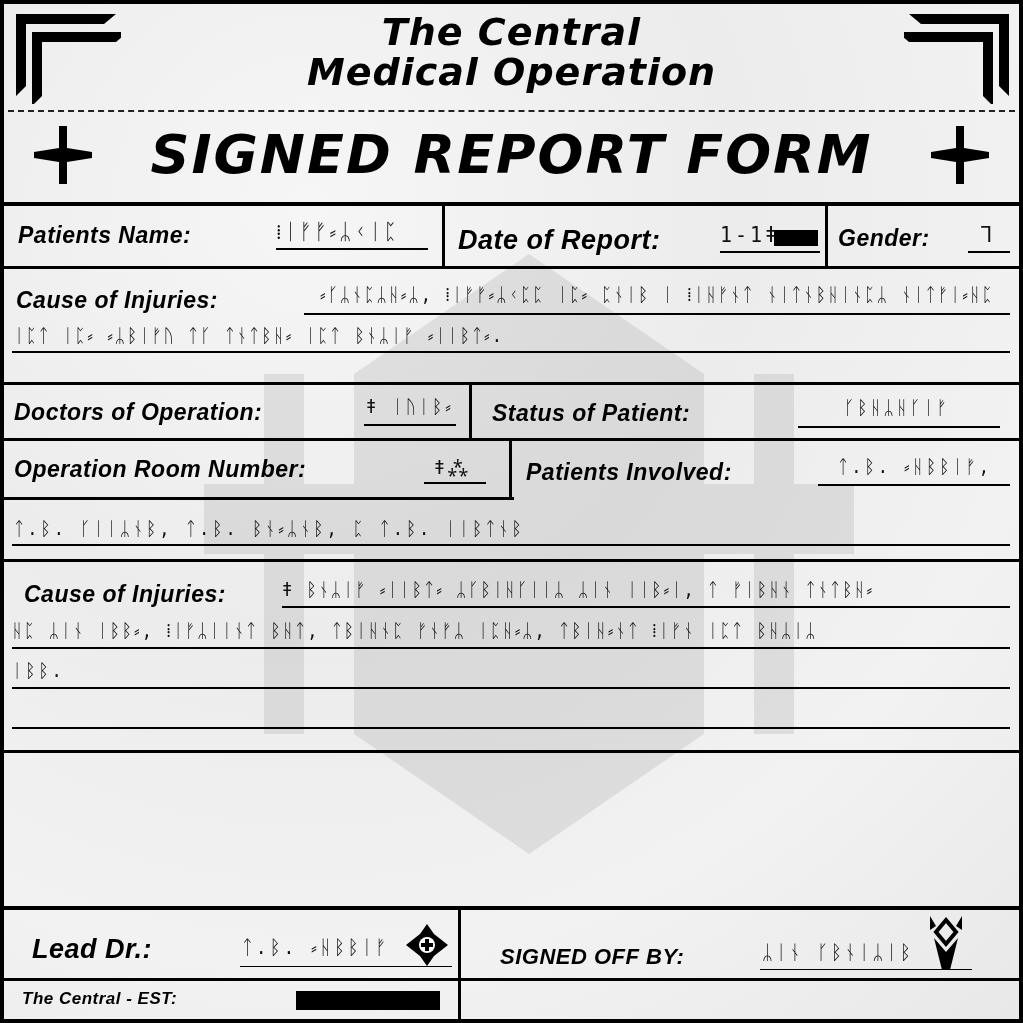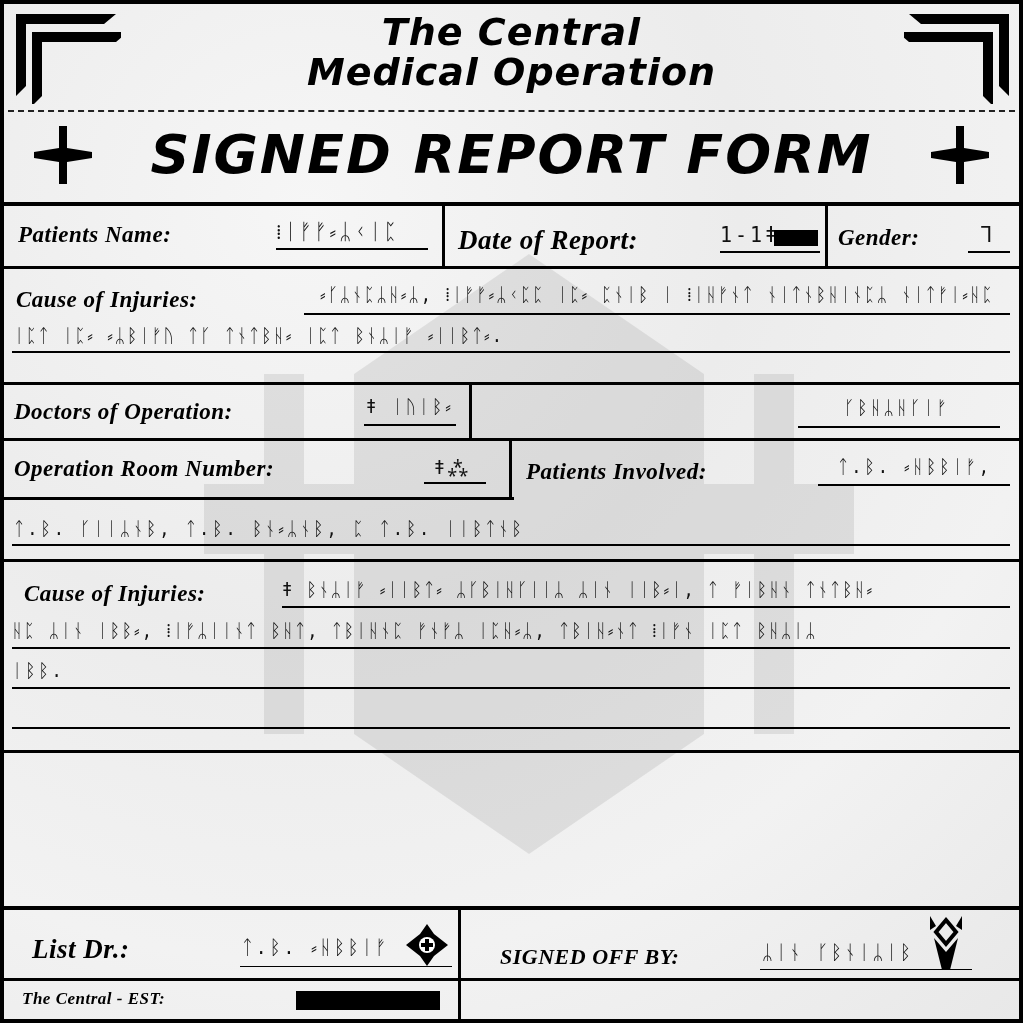--- a/index.html
+++ b/index.html
@@ -6,21 +6,21 @@
   body { width:1023px; height:1023px; background:#000; position:relative; overflow:hidden;
          font-family:"DejaVu Sans", sans-serif; }
   .paper { position:absolute; left:4px; top:4px; width:1015px; height:1015px;
            background: radial-gradient(circle at 30% 20%, #f6f6f6 0, #ececec 40%, #f2f2f2 70%, #e8e8e8 100%); }
   .abs { position:absolute; }
   .hline { position:absolute; background:#000; height:3px; }
   .vline { position:absolute; background:#000; width:3px; }
   .title { position:absolute; width:100%; text-align:center; font-weight:bold; font-style:italic;
            font-family:"DejaVu Sans", sans-serif; letter-spacing:1px; color:#000; }
   .label { position:absolute; font-weight:bold; font-style:italic; color:#000;
-           font-family:Liberation Serif, serif; white-space:nowrap; letter-spacing:0.5px; }
+           font-family:Liberation Sans, sans-serif; white-space:nowrap; letter-spacing:0.5px; }
   .glyph { position:absolute; font-family:"DejaVu Sans Mono", monospace; color:#111; white-space:nowrap;
            letter-spacing:3px; transform:scaleY(1.1); transform-origin:left bottom; }
   .uline { position:absolute; height:2px; background:#000; }
   .dashed { position:absolute; left:4px; right:4px; top:106px; border-top:2px dashed #222; }
   .watermark { position:absolute; left:200px; top:250px; width:650px; height:600px; opacity:0.12; }
   .redact { position:absolute; background:#000; }
 </style>
 </head>
 <body>
 
@@ -87,20 +87,21 @@
   <div class="label" style="left:12px;top:283px;font-size:23px">Cause of Injuries:</div>
   <div class="glyph" style="left:316px;top:282px;font-size:17px;letter-spacing:2px">⸗ᚴᛦᚾᛈᛦᚺ⸗ᛦ, ⁞ᛁᚠᚠ⸗ᛦᚲᛈᛈ ᛁᛈ⸗ ᛈᚾᛁᛒ ᛁ ⁞ᛁᚺᚠᚾᛏ ᚾᛁᛏᚾᛒᚺᛁᚾᛈᛦ ᚾᛁᛏᚠᛁ⸗ᚺᛈ</div>
   <div class="uline" style="left:300px;top:309px;width:706px"></div>
   <div class="glyph" style="left:10px;top:323px;font-size:17px;letter-spacing:2px">ᛁᛈᛏ ᛁᛈ⸗ ⸗ᛦᛒᛁᚠᚢ ᛏᚴ ᛏᚾᛏᛒᚺ⸗ ᛁᛈᛏ ᛒᚾᛦᛁᚠ ⸗ᛁᛁᛒᛏ⸗.</div>
   <div class="uline" style="left:8px;top:347px;width:998px"></div>
 
   <div class="label" style="left:10px;top:395px;font-size:23px">Doctors of Operation:</div>
   <div class="glyph" style="left:362px;top:394px;font-size:17px">ǂ ᛁᚢᛁᛒ⸗</div>
   <div class="uline" style="left:360px;top:420px;width:92px"></div>
 
+  <div class="label" style="left:488px;top:396px;font-size:23px">Status of Patient:</div>
   <div class="glyph" style="left:840px;top:394px;font-size:17px">ᚴᛒᚺᛦᚺᚴᛁᚠ</div>
   <div class="uline" style="left:794px;top:422px;width:202px"></div>
 
   <div class="label" style="left:10px;top:452px;font-size:23px">Operation Room Number:</div>
   <div class="glyph" style="left:430px;top:451px;font-size:18px">ǂ⁂</div>
   <div class="uline" style="left:420px;top:478px;width:62px"></div>
 
   <div class="label" style="left:522px;top:455px;font-size:23px">Patients Involved:</div>
   <div class="glyph" style="left:834px;top:454px;font-size:17px">ᛏ.ᛒ. ⸗ᚺᛒᛒᛁᚠ,</div>
   <div class="uline" style="left:814px;top:480px;width:192px"></div>
@@ -109,21 +110,21 @@
 
   <div class="label" style="left:20px;top:577px;font-size:23px">Cause of Injuries:</div>
   <div class="glyph" style="left:278px;top:576px;font-size:17px;letter-spacing:2px">ǂ ᛒᚾᛦᛁᚠ ⸗ᛁᛁᛒᛏ⸗ ᛦᚴᛒᛁᚺᚴᛁᛁᛦ ᛦᛁᚾ ᛁᛁᛒ⸗ᛁ, ᛏ ᚠᛁᛒᚺᚾ ᛏᚾᛏᛒᚺ⸗</div>
   <div class="uline" style="left:278px;top:602px;width:728px"></div>
   <div class="glyph" style="left:8px;top:617px;font-size:17px;letter-spacing:2px">ᚺᛈ ᛦᛁᚾ ᛁᛒᛒ⸗, ⁞ᛁᚠᛦᛁᛁᚾᛏ ᛒᚺᛏ, ᛏᛒᛁᚺᚾᛈ ᚠᚾᚠᛦ ᛁᛈᚺ⸗ᛦ, ᛏᛒᛁᚺ⸗ᚾᛏ ⁞ᛁᚠᚾ ᛁᛈᛏ ᛒᚺᛦᛁᛦ</div>
   <div class="uline" style="left:8px;top:643px;width:998px"></div>
   <div class="glyph" style="left:8px;top:657px;font-size:17px">ᛁᛒᛒ.</div>
   <div class="uline" style="left:8px;top:683px;width:998px"></div>
   <div class="uline" style="left:8px;top:723px;width:998px"></div>
 
-  <div class="label" style="left:28px;top:930px;font-size:27px">List Dr.:</div>
+  <div class="label" style="left:28px;top:930px;font-size:27px">Lead Dr.:</div>
   <div class="glyph" style="left:238px;top:934px;font-size:18px">ᛏ.ᛒ. ⸗ᚺᛒᛒᛁᚠ</div>
   <svg class="abs" style="left:402px;top:920px" width="42" height="42" viewBox="0 0 42 42">
     <polygon points="21,0 28,10 42,21 28,32 21,42 14,32 0,21 14,10" fill="#000"></polygon>
     <circle cx="21" cy="21" r="8" fill="#fff"></circle>
     <rect x="19" y="15" width="4" height="12" fill="#000"></rect>
     <rect x="15" y="19" width="12" height="4" fill="#000"></rect>
   </svg>
   <div class="uline" style="left:236px;top:962px;width:212px;height:1px"></div>
 
   <div class="label" style="left:496px;top:940px;font-size:22px">SIGNED OFF BY:</div>

